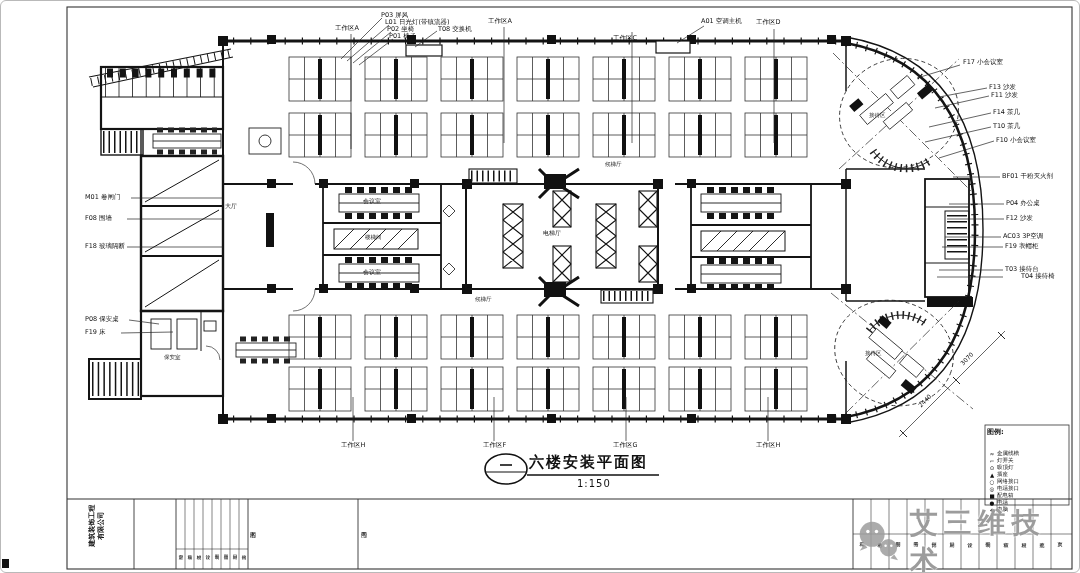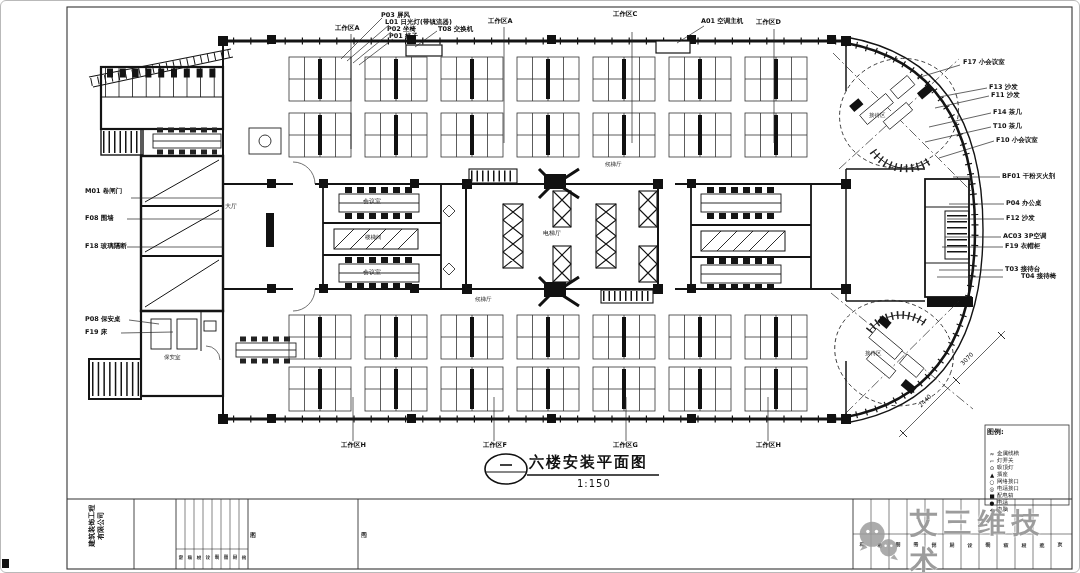--- a/index.html
+++ b/index.html
@@ -1,20 +1,20 @@
 <!DOCTYPE html>
 <html><head>
 <meta charset="utf-8">
 <style>
   html,body{margin:0;padding:0;background:#fff;}
   .sheet{position:relative;width:1080px;height:573px;background:#fff;overflow:hidden;
          border:1px solid #b9b9b9;border-radius:6px;box-sizing:border-box;
          font-family:"DejaVu Sans","Liberation Sans",sans-serif;color:#111;}
   .plan-svg{position:absolute;left:0;top:0;}
-  .lbl{position:absolute;font-size:6.5px;line-height:1.05;white-space:nowrap;color:#111;font-weight:bold;}
+  .lbl{position:absolute;font-size:6.5px;line-height:1.05;white-space:nowrap;color:#111;}
   .room{position:absolute;font-size:6px;line-height:1;white-space:nowrap;color:#222;}
   .dim{position:absolute;font-size:6px;white-space:nowrap;transform:rotate(-45deg);}
   .title-text{position:absolute;left:528px;top:452px;font-size:15px;font-weight:bold;letter-spacing:2px;}
   .scale-text{position:absolute;left:576px;top:477px;font-size:10px;font-weight:normal;letter-spacing:1px;}
   .legend{position:absolute;left:986px;top:426px;width:82px;}
   .legend-title{font-size:7px;font-weight:bold;margin-bottom:13px;}
   .legend-row{display:flex;align-items:center;height:7px;}
   .legend-sym{width:10px;font-size:5.5px;text-align:center;}
   .legend-lab{font-size:5.5px;}
   .vtext{position:absolute;writing-mode:vertical-rl;text-orientation:upright;line-height:1;white-space:nowrap;}
@@ -293,35 +293,35 @@
 
     <g stroke="#333" fill="none" stroke-width="0.9">
       <path d="M133,498 V568 M175,498 V568 M247,498 V568 M357,498 V568 M852,498 V568"></path>
       <path d="M184,498 V568 M193,498 V568 M202,498 V568 M211,498 V568 M220,498 V568 M229,498 V568 M238,498 V568" stroke-width="0.6"></path>
       <path d="M175,548 H247" stroke-width="0.6"></path>
       <path d="M870,498 V568 M888,498 V568 M906,498 V568 M924,498 V568 M942,498 V568 M960,498 V568 M978,498 V568 M996,498 V568 M1014,498 V568 M1032,498 V568 M1050,498 V568" stroke-width="0.6"></path>
       <path d="M852,533 H1071" stroke-width="0.6"></path>
     </g>
   </svg>
 
-  <div class="lbl" style="left:84px;top:187px">M01 卷闸门</div>
+  <div class="lbl" style="left:84px;top:193px">M01 卷闸门</div>
   <div class="lbl" style="left:84px;top:214px">F08 围墙</div>
   <div class="lbl" style="left:84px;top:242px">F18 玻璃隔断</div>
   <div class="lbl" style="left:84px;top:315px">P08 保安桌</div>
   <div class="lbl" style="left:84px;top:328px">F19 床</div>
 
   <div class="lbl" style="left:380px;top:11px">P03 屏风</div>
   <div class="lbl" style="left:384px;top:18px">L01 日光灯(带镇流器)</div>
   <div class="lbl" style="left:386px;top:25px">P02 坐椅</div>
   <div class="lbl" style="left:388px;top:32px">P01 椅子</div>
   <div class="lbl" style="left:437px;top:25px">T08 交换机</div>
   <div class="lbl" style="left:700px;top:17px">A01 空调主机</div>
   <div class="lbl" style="left:334px;top:24px">工作区A</div>
   <div class="lbl" style="left:487px;top:17px">工作区A</div>
-  <div class="lbl" style="left:612px;top:10px">工作区C</div>
+  <div class="lbl" style="left:612px;top:34px">工作区C</div>
   <div class="lbl" style="left:755px;top:18px">工作区D</div>
 
   <div class="lbl" style="left:340px;top:441px">工作区H</div>
   <div class="lbl" style="left:482px;top:441px">工作区F</div>
   <div class="lbl" style="left:612px;top:441px">工作区G</div>
   <div class="lbl" style="left:755px;top:441px">工作区H</div>
 
   <div class="lbl" style="left:962px;top:58px">F17 小会议室</div>
   <div class="lbl" style="left:988px;top:83px">F13 沙发</div>
   <div class="lbl" style="left:990px;top:91px">F11 沙发</div>

